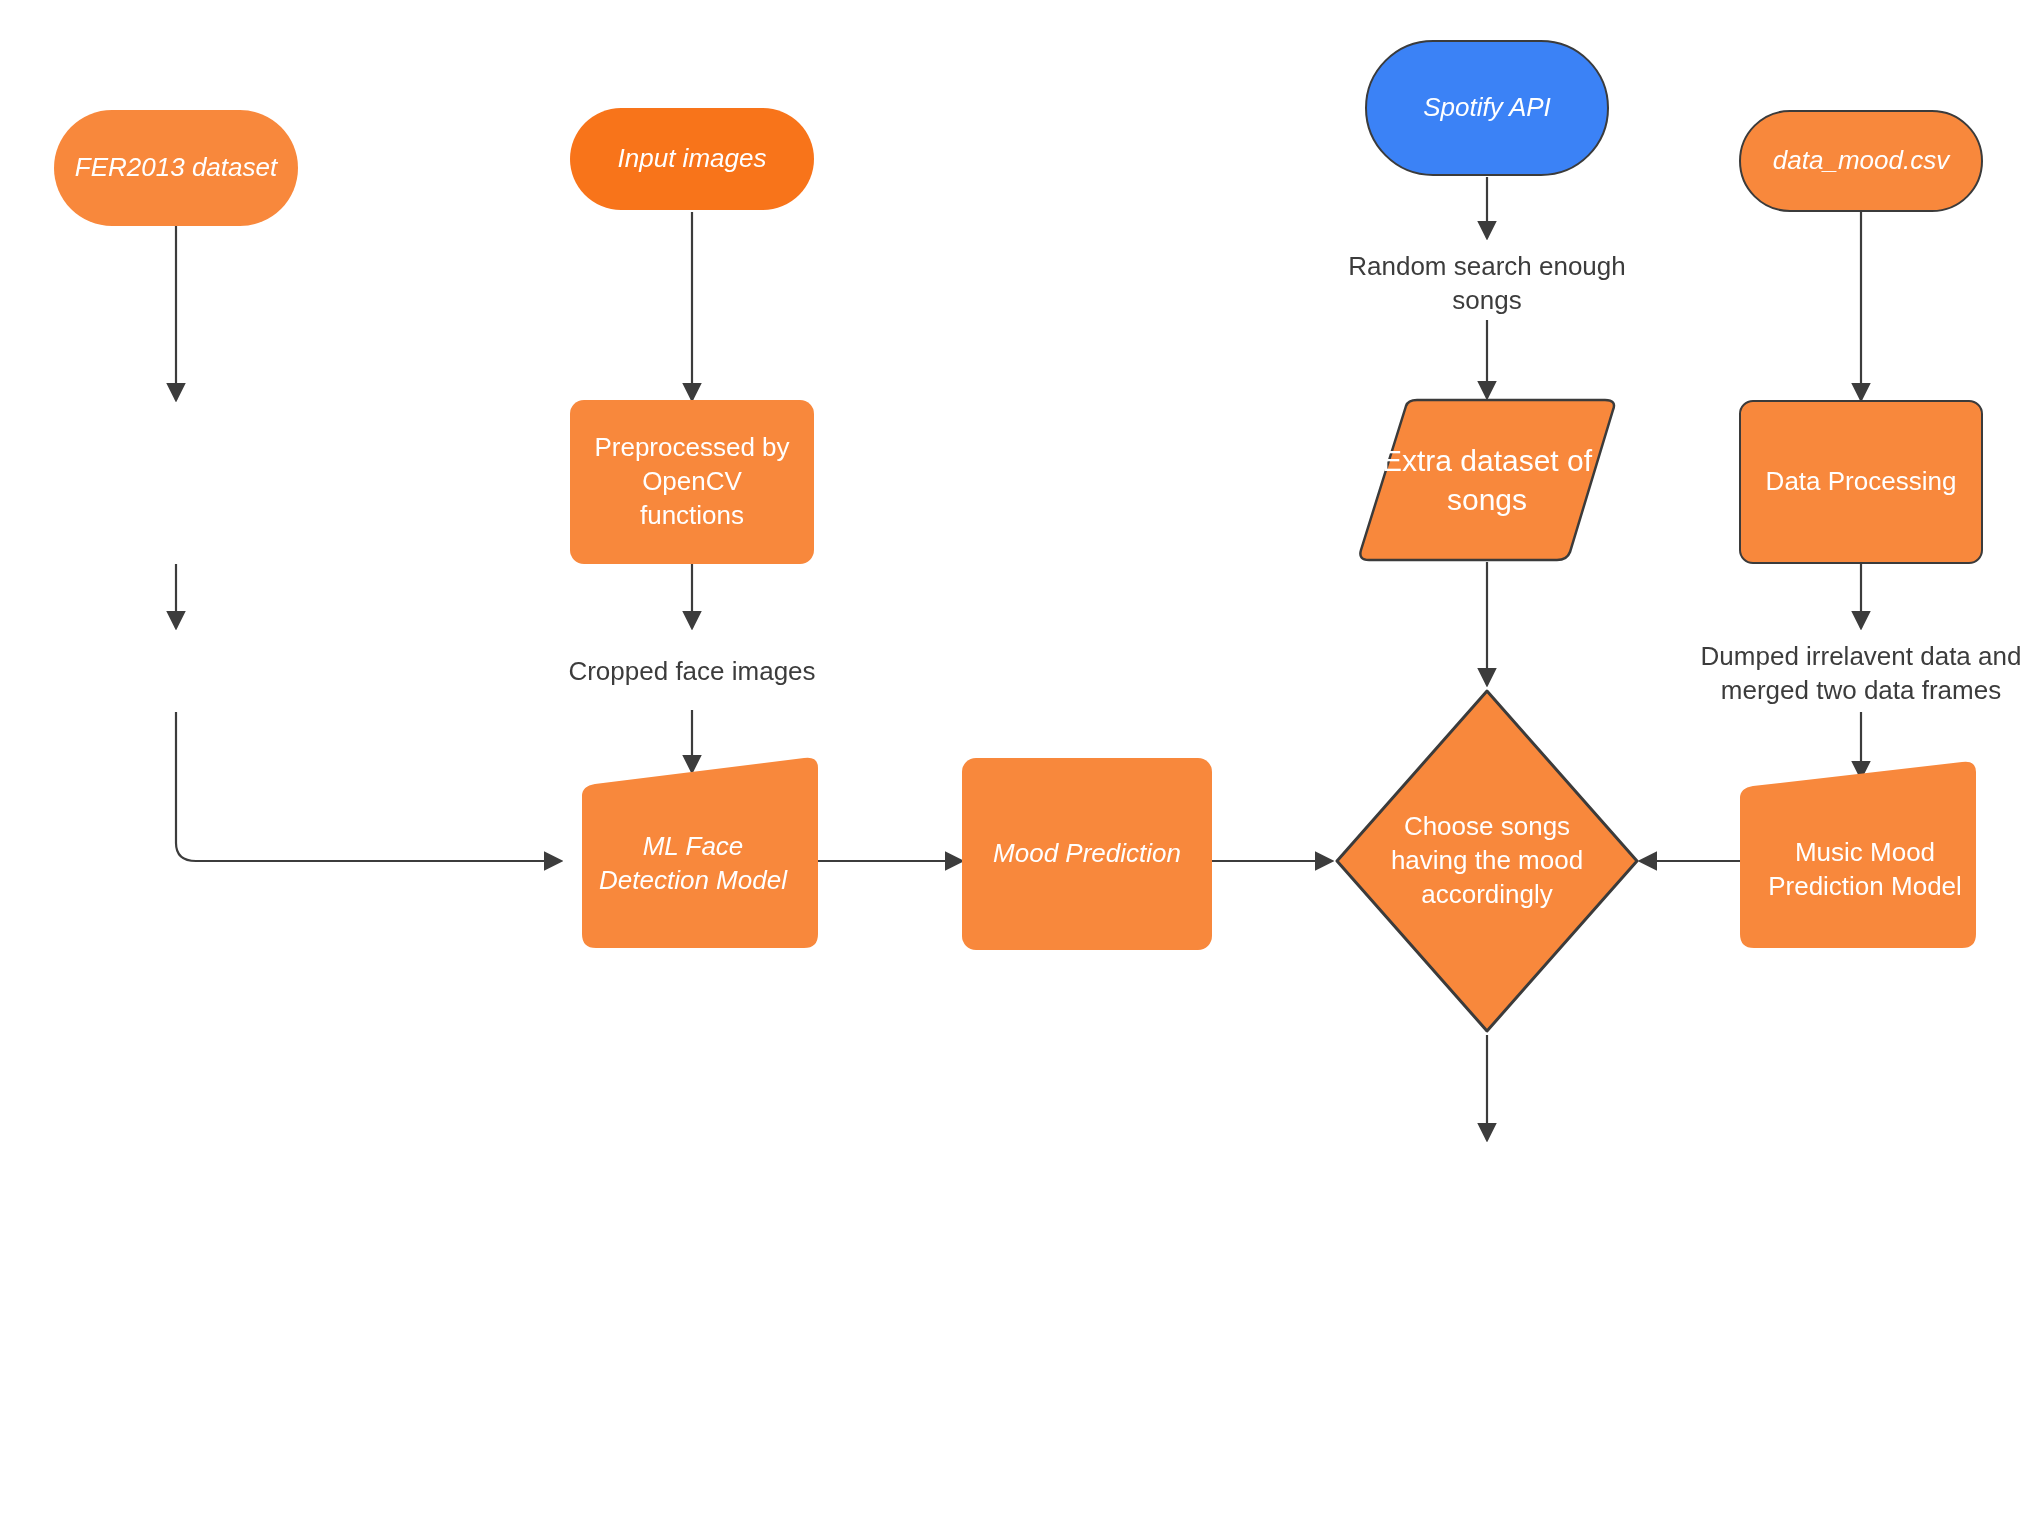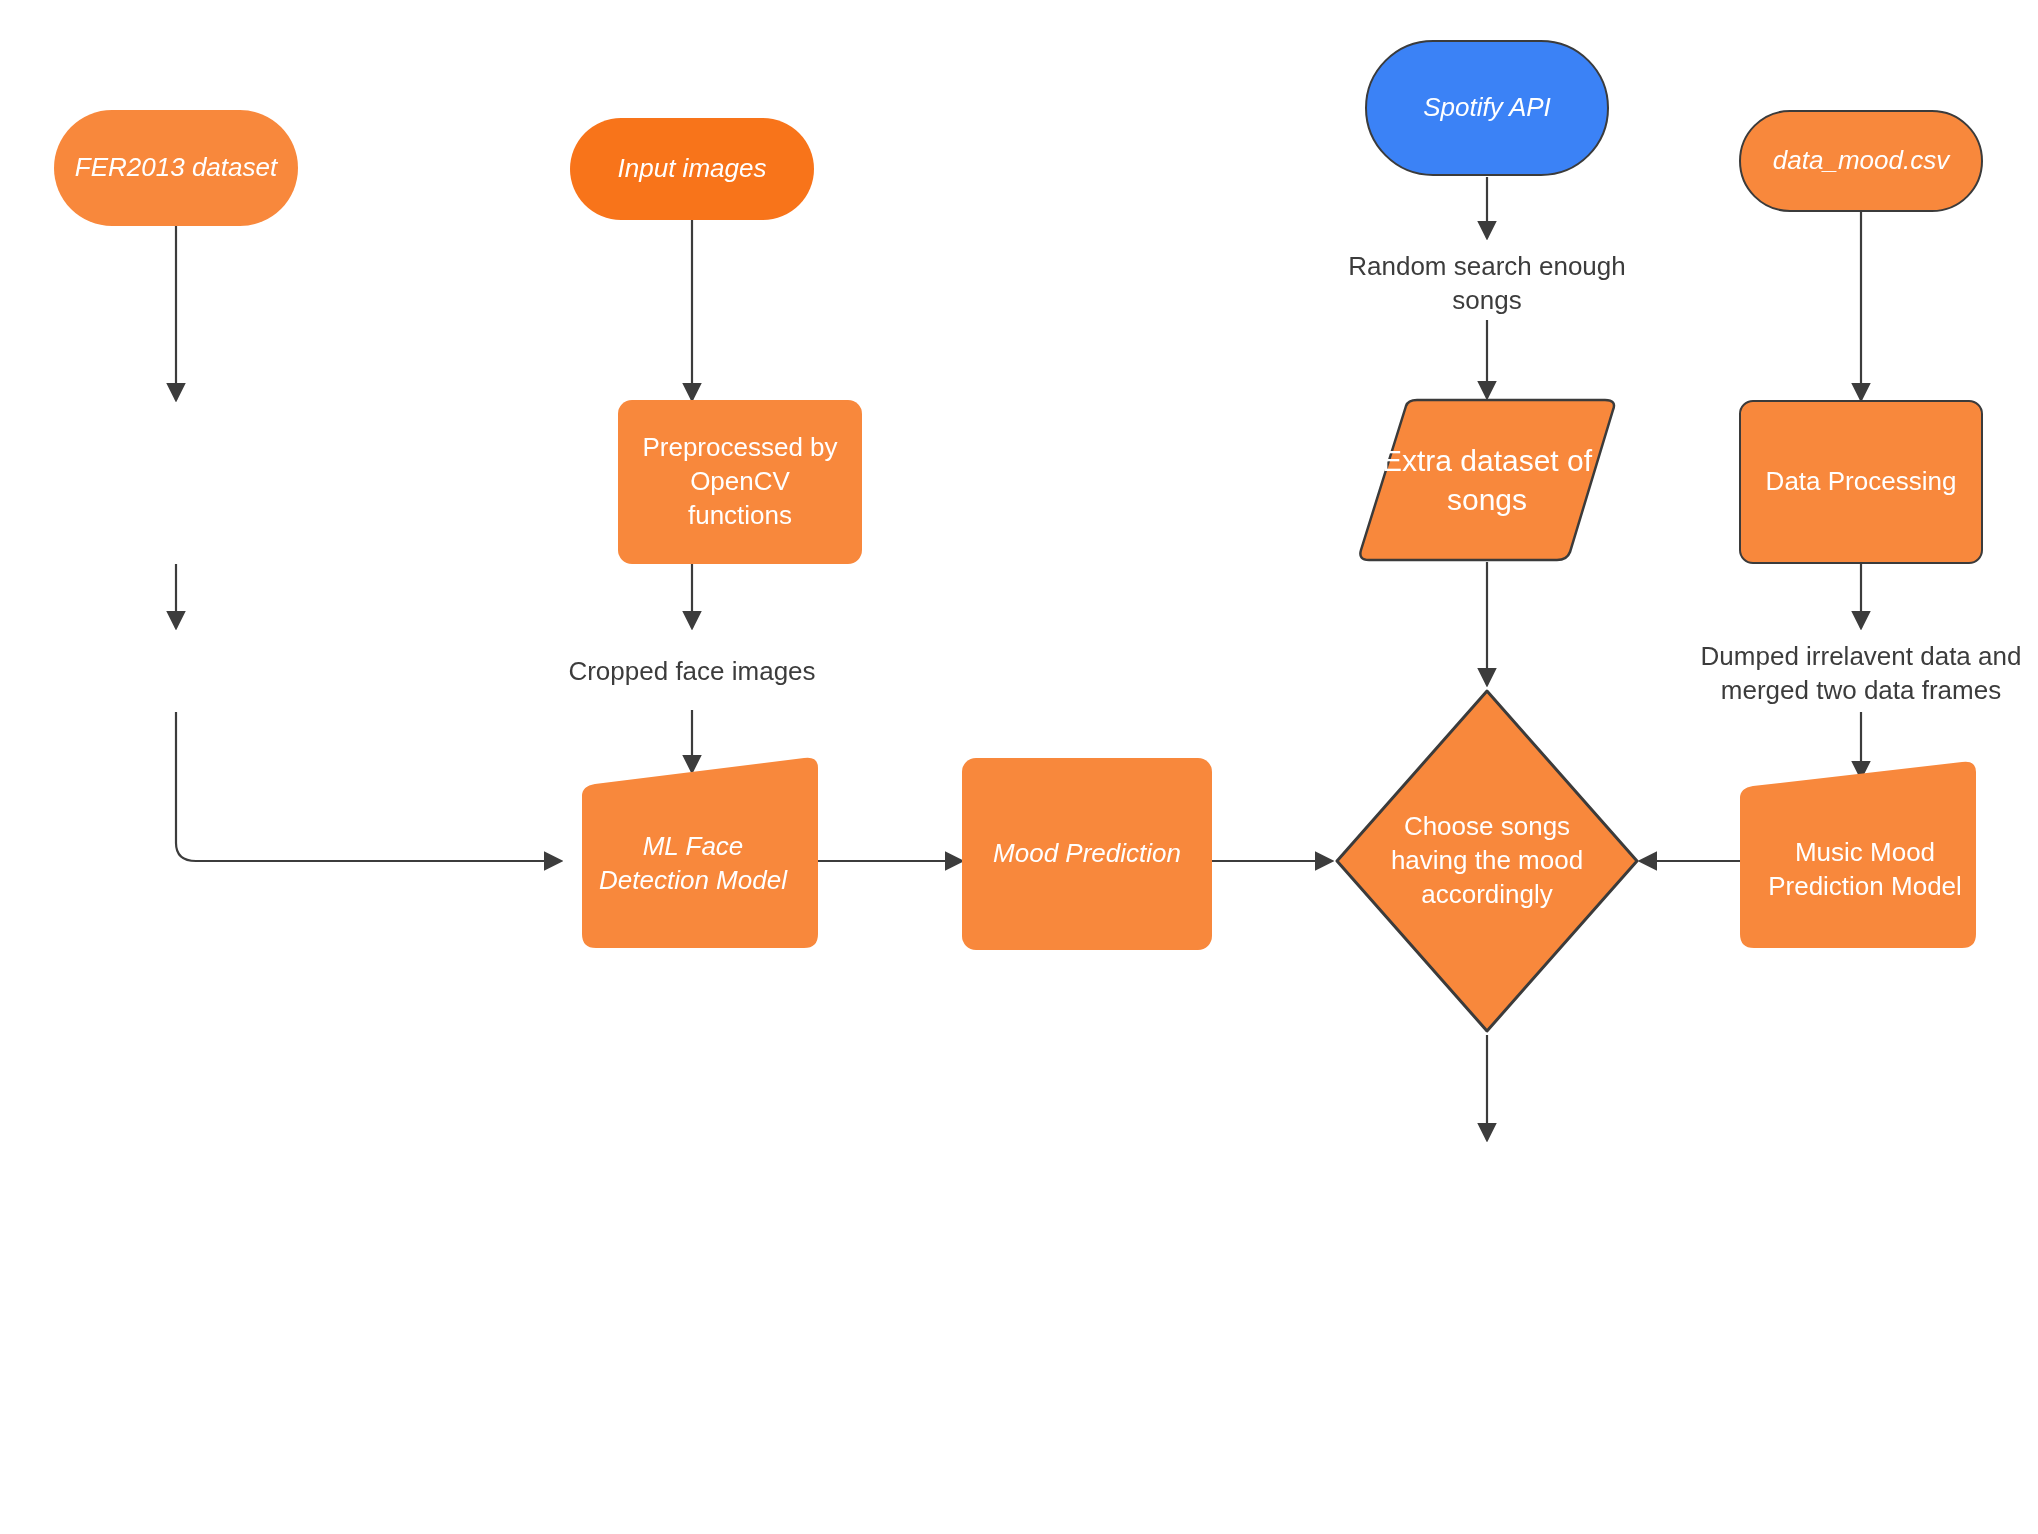--- a/index.html
+++ b/index.html
@@ -153,25 +153,25 @@
       <path d="M 1487 1035 L 1487 1140"></path>
     </g>
   </svg>
 
   <div class="node stadium italic" style="left:54px; top:110px; width:244px; height:116px; background:#f8883c; font-size:26px;">
     <span class="lbl">FER2013 dataset</span>
   </div>
 
 
 
-  <div class="node stadium italic" style="left:570px; top:118px; width:244px; height:102px; background:#f8741a; font-size:26px;">
+  <div class="node stadium italic" style="left:570px; top:108px; width:244px; height:102px; background:#f8741a; font-size:26px;">
     <span class="lbl">Input images</span>
   </div>
 
-  <div class="node rect" style="left:570px; top:400px; width:244px; height:164px; background:#f8883c; font-size:26px;margin-left:48px;">
+  <div class="node rect" style="left:570px; top:400px; width:244px; height:164px; background:#f8883c; font-size:26px;">
     <span class="lbl">Preprocessed by
 OpenCV
 functions</span>
   </div>
 
   <div class="edge-label" style="left:522px; top:655px; width:340px; font-size:26px;">Cropped face images</div>
 
   <div class="svg-node" style="left:568px; top:752px; width:250px; height:196px; font-size:26px;">
     <svg width="250" height="196" viewBox="0 0 250 196" xmlns="http://www.w3.org/2000/svg">
       <path d="M 14 44 Q 14 34 27 32 L 236 6 Q 250 4 250 16 L 250 182 Q 250 196 236 196 L 28 196 Q 14 196 14 182 Z" fill="#f8883c"></path>

